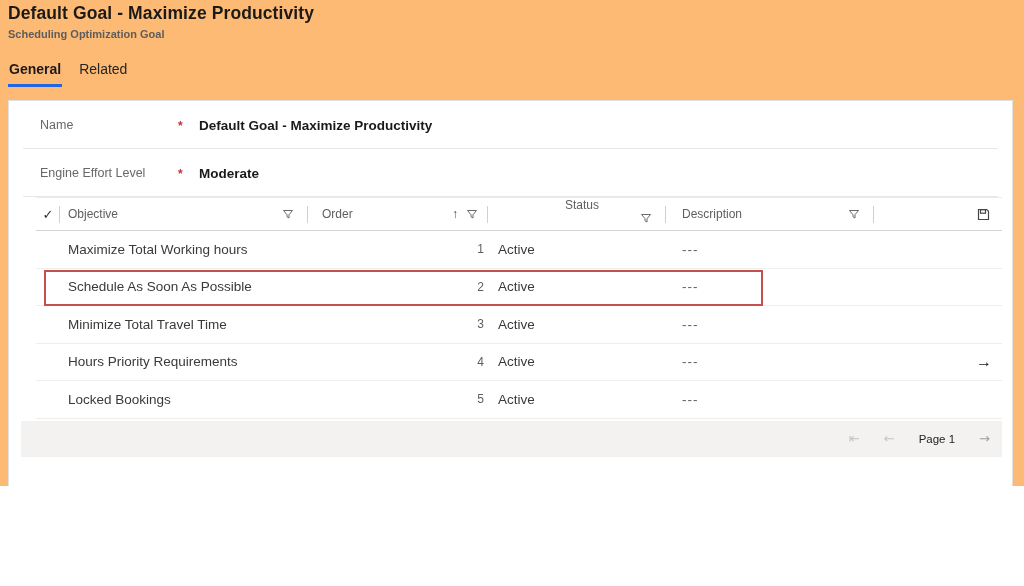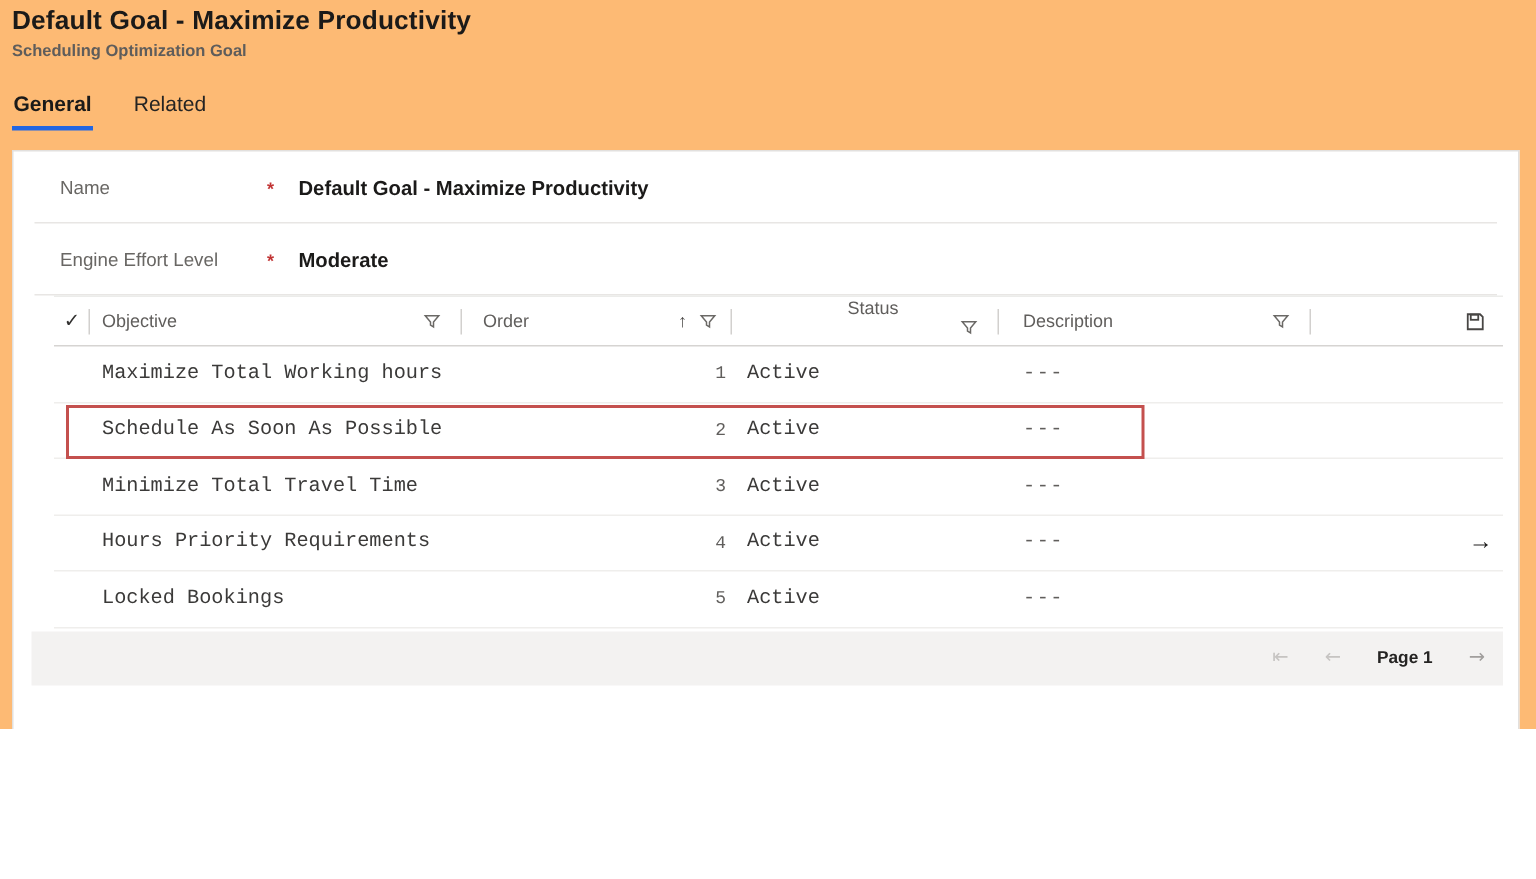--- a/index.html
+++ b/index.html
@@ -6,21 +6,21 @@
   html,body { background:#fff; }
   body { font-family:"Liberation Sans","DejaVu Sans",sans-serif; color:#2b2a29; }
   .page { position:relative; width:1024px; height:486px; background:#fdba74; overflow:hidden; }
 
   
   .page-header { position:absolute; left:8px; top:3px; }
   .page-title { font-size:17.5px; font-weight:bold; color:#1b1a19; letter-spacing:.1px; }
   .page-subtitle { margin-top:4px; font-size:11px; font-weight:bold; color:#5f5d5b; }
 
   
-  .tabs { position:absolute; left:8px; top:59px; display:flex; gap:26px; }
+  .tabs { position:absolute; left:8px; top:59px; display:flex; gap:16px; }
   .tab { font-size:14px; color:#252423; padding:2px 1px 7px 1px; border-bottom:3px solid transparent; cursor:pointer; }
   .tab.active { font-weight:bold; color:#1b1a19; border-bottom-color:#2266e3; }
 
   
   .card { position:absolute; left:8px; top:100px; width:1005px; height:478px; border:1px solid #e2e0de; background:#fff; }
 
   
   .form-row { height:48px; display:flex; align-items:center; position:relative; }
   .form-row .sep { position:absolute; left:14px; right:14px; bottom:0; height:1px; background:#e8e6e4; }
   .f-label { margin-left:31px; width:138px; font-size:12.5px; color:#696764; }
@@ -49,34 +49,34 @@
   .c-status{ width:178px; padding-left:10px;flex-direction:column; }
   .c-desc  { width:208px; padding-left:16px; }
   .c-extra { width:128px; justify-content:flex-end; padding-right:12px; }
   .funnel { margin-left:auto; margin-right:14px; display:flex; cursor:pointer; }
   .c-order .funnel { margin-right:10px; }
   .sort-asc { margin-left:auto; font-size:12px; color:#484644; cursor:pointer; }
   .c-order .sort-asc + .funnel { margin-left:8px; }
   .check-ico { font-size:13px; font-weight:bold; color:#323130; cursor:pointer; }
   .save-ico { cursor:pointer; display:flex; }
 
-  .grid-row { display:flex; align-items:center; height:37.5px; border-bottom:1px solid #efeeec; font-size:13.5px; color:#3b3a39; cursor:pointer;font-family:Liberation Mono, monospace; }
+  .grid-row { display:flex; align-items:center; height:37.5px; border-bottom:1px solid #efeeec; font-size:13.5px; color:#3b3a39; cursor:pointer; }
   .grid-row .c-obj, .grid-row .c-status, .grid-row .c-desc { overflow:hidden; white-space:nowrap; }
   .grid-row .c-order { justify-content:flex-end; padding-right:4px; padding-left:0; }
   .grid-row .c-desc { color:#605e5c; letter-spacing:1px; }
   .grid-row .c-extra { padding-right:10px; }
   .row-arrow { font-size:16px; color:#1b1a19; font-weight:bold; cursor:pointer; }
 
   .highlight-box { position:absolute; left:8px; top:73px; width:719px; height:36px; border:2px solid #c4504e; pointer-events:none; }
 
   
   .grid-footer { margin:2px 10px 0 12px; height:36px; background:#f3f2f1; display:flex; align-items:center; justify-content:flex-end; gap:24px; padding-right:12px; }
   .pg-ico { font-size:13px; color:#c6c4c2; cursor:pointer; font-family:"DejaVu Sans",sans-serif; }
   .pg-ico.enabled { color:#a19f9d; }
-  .pg-label { font-size:11.5px; font-weight:bold; color:#252423;text-align:right; }
+  .pg-label { font-size:11.5px; font-weight:normal; color:#252423;text-align:right; }
 </style>
 </head>
 <body>
 
 <div class="page">
 
   <div class="page-header">
     <div class="page-title">Default Goal - Maximize Productivity</div>
     <div class="page-subtitle">Scheduling Optimization Goal</div>
   </div>

